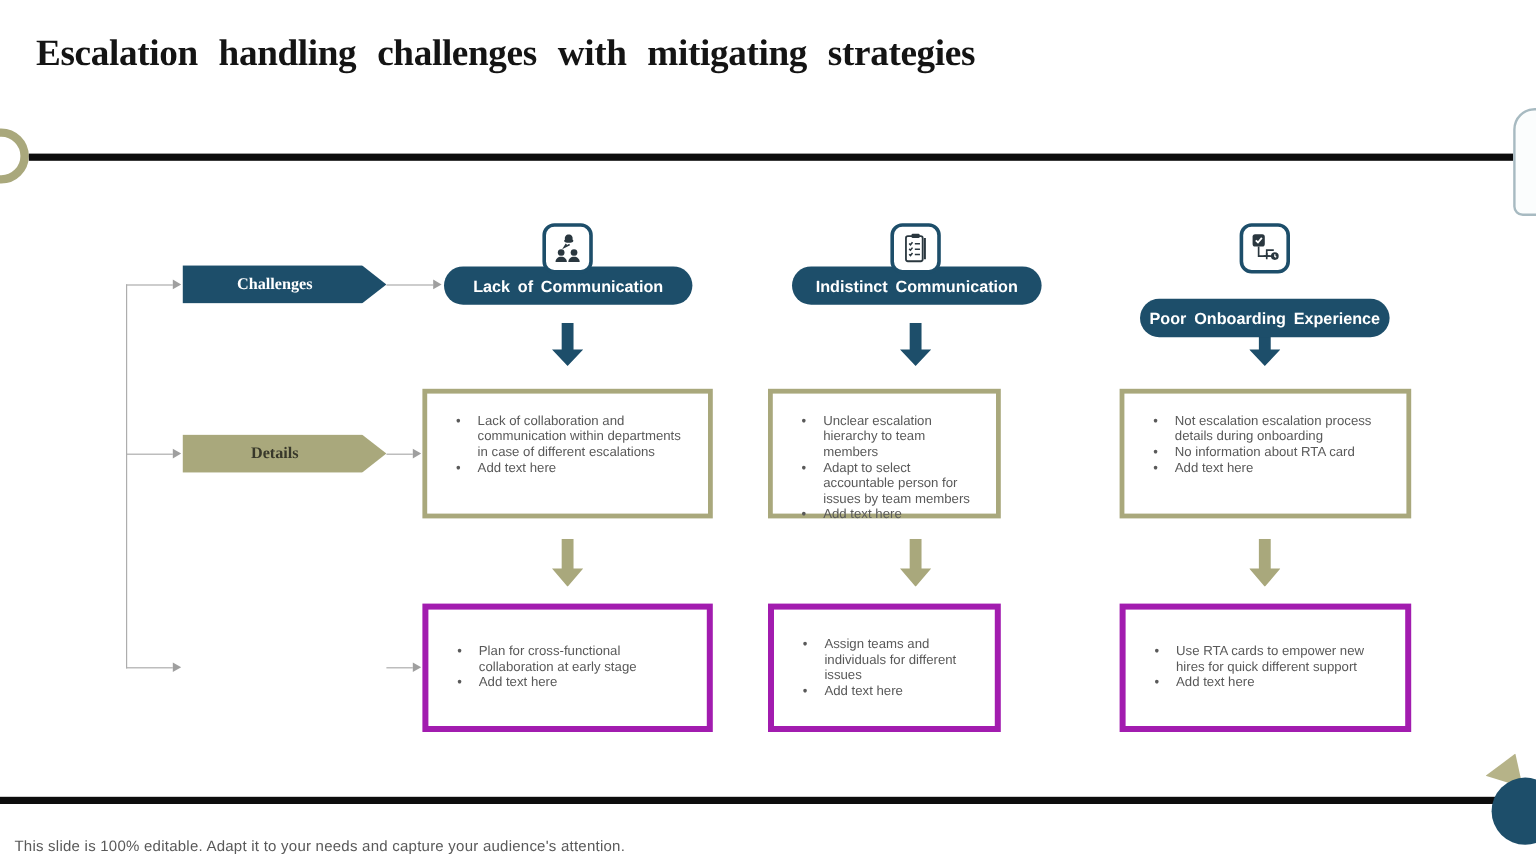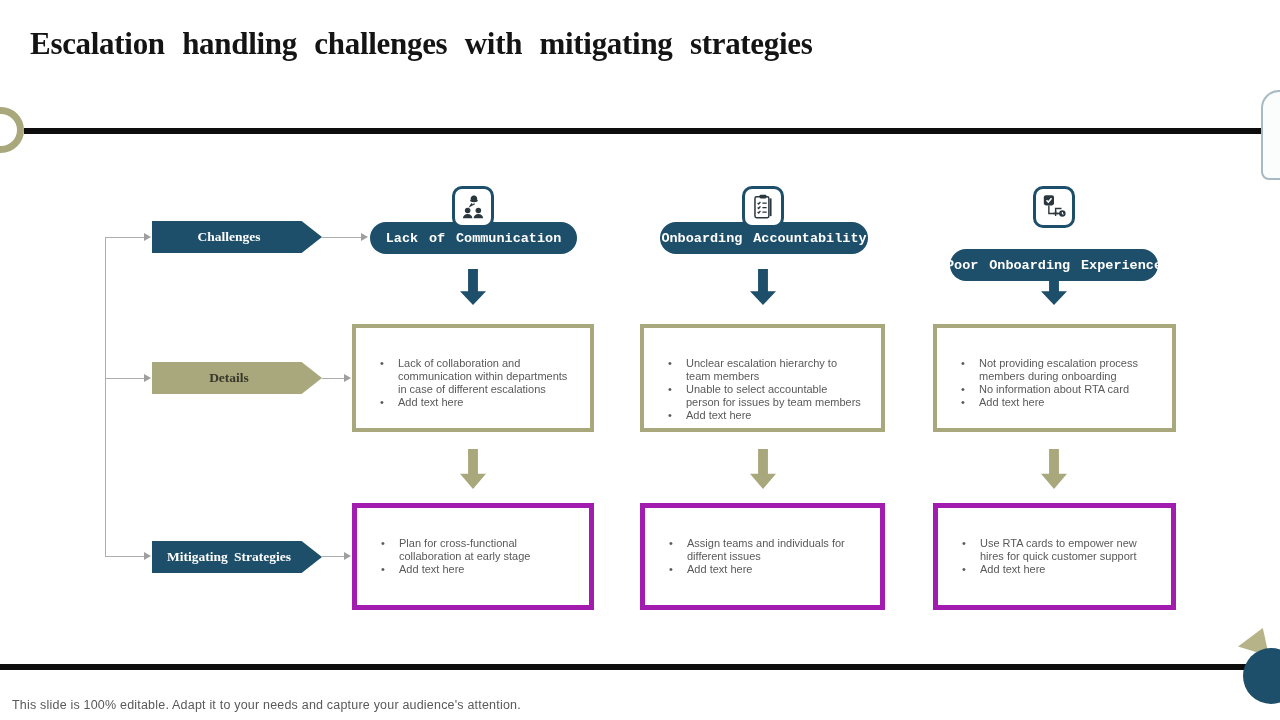--- a/index.html
+++ b/index.html
@@ -66,44 +66,44 @@
   
   .icon-box {
     position:absolute; top:186px; width:42px; height:42px; box-sizing:border-box;
     border:3px solid #1d4e6a; border-radius:10px; background:#ffffff;
     display:flex; align-items:center; justify-content:center; z-index:2;
   }
   .icon-box.c1 { left:452px; } .icon-box.c2 { left:742px; } .icon-box.c3 { left:1033px; }
   .pill {
     position:absolute; top:222px; height:32px; border-radius:16px; background:#1d4e6a;
     color:#fff; display:flex; align-items:center; justify-content:center; z-index:1;
-    font-family:Liberation Mono, monospace; font-weight:700; font-size:13.5px;
+    font-family:Liberation Sans, sans-serif; font-weight:700; font-size:13.5px;
     word-spacing:0.2em; white-space:nowrap;
   }
   .pill.c1 { left:370px; width:207px; }
   .pill.c2 { left:660px; width:208px; }
   .pill.c3 { left:950px; width:208px;margin-top:27px; }
   .arrow-down {
     position:absolute; width:26px; height:36px;
     clip-path:polygon(31% 0, 69% 0, 69% 62%, 100% 62%, 50% 100%, 0 62%, 31% 62%);
   }
   .arrow-blue  { top:269px; background:#1d4e6a; }
   .arrow-olive { top:449px; height:40px; background:#a9a87c; }
   .ad-c1 { left:460px; } .ad-c2 { left:750px; } .ad-c3 { left:1041px; }
   .details-box {
     position:absolute; top:324px; height:108px; box-sizing:border-box;
-    border:4px solid #a9a87c; background:#fff; padding:29px 20px 8px 16px;
+    border:4px solid #a9a87c; background:#fff; padding:17px 20px 8px 16px;
   }
   .strategy-box {
     position:absolute; top:503px; height:107px; box-sizing:border-box;
     border:5px solid #a21caf; background:#fff; display:flex; align-items:center;
     padding:0 28px 0 16px;
   }
   .box-c1 { left:352px; width:242px; }
-  .box-c2 { left:640px; width:245px; }
+  .box-c2 { left:640px; width:194px; }
   .box-c3 { left:933px; width:243px; }
   ul.bullets { list-style:none; margin:0; padding:0; font-size:11px; line-height:13px; color:#595959; }
   ul.bullets li { position:relative; padding-left:26px; }
   ul.bullets li::before { content:"\2022"; position:absolute; left:8px; top:0; color:#595959; }
   .icon-svg { display:block; }
 </style>
 </head>
 <body>
 
 <div class="slide">
@@ -119,23 +119,20 @@
   <div class="hline h-c2a"></div>
   <div class="hline h-c2b"></div>
   <div class="hline h-c3a"></div>
   <div class="hline h-c3b"></div>
 
   <div class="row-label label-challenges">
     <span>Challenges</span>
   </div>
   <div class="row-label label-details">
     <span>Details</span>
-  </div>
-  <div class="row-label label-strategies">
-    <span>Mitigating Strategies</span>
   </div>
 
   <div class="icon-box c1">
     <svg class="icon-svg" width="30" height="30" viewBox="0 0 28 28">
       <g fill="#2a373f">
         <circle cx="9" cy="17.2" r="2.6"></circle>
         <path d="M4.6 24.6c0-2.6 2-4.1 4.4-4.1s4.4 1.5 4.4 4.1z"></path>
         <circle cx="19" cy="17.2" r="2.6"></circle>
         <path d="M14.6 24.6c0-2.6 2-4.1 4.4-4.1s4.4 1.5 4.4 4.1z"></path>
         <path d="M12 7.1c-.6-2.3.9-3.9 2.9-3.9s3.5 1.6 2.9 3.9c.9.4.9 1.7-.2 2.1-1.6.6-3.8.6-5.4 0-1.1-.4-1.1-1.7-.2-2.1z"></path>
@@ -170,27 +167,27 @@
           <line x1="13.4" y1="10.4" x2="17.4" y2="10.4"></line>
         <path d="M9 14.4l1 1 1.6-2"></path>
           <line x1="13.4" y1="14.6" x2="17.4" y2="14.6"></line>
         <path d="M9 18.6l1 1 1.6-2"></path>
           <line x1="13.4" y1="18.8" x2="17.4" y2="18.8"></line>
         <line x1="21.2" y1="6" x2="21.2" y2="22.5" stroke-width="1.6"></line>
       </g>
     </svg>
   </div>
   <div class="pill c2">
-    <span>Onboarding Accountability</span>
+    <span>Indistinct Communication</span>
   </div>
   <div class="arrow-down arrow-blue ad-c2"></div>
   <div class="details-box box-c2">
     <ul class="bullets">
       <li>Unclear escalation hierarchy to team members</li>
-      <li>Unable to select accountable person for issues by team members</li>
+      <li>Adapt to select accountable person for issues by team members</li>
       <li>Add text here</li>
     </ul>
   </div>
   <div class="arrow-down arrow-olive ad-c2"></div>
   <div class="strategy-box box-c2">
     <ul class="bullets">
       <li>Assign teams and individuals for different issues</li>
       <li>Add text here</li>
     </ul>
   </div>
@@ -207,29 +204,29 @@
       <circle cx="21.8" cy="20" r="3" fill="#2a373f"></circle>
       <path d="M21.8 18.6v1.6l1.1.7" fill="none" stroke="#ffffff" stroke-width="1"></path>
     </svg>
   </div>
   <div class="pill c3">
     <span>Poor Onboarding Experience</span>
   </div>
   <div class="arrow-down arrow-blue ad-c3"></div>
   <div class="details-box box-c3">
     <ul class="bullets">
-      <li>Not providing escalation process members during onboarding</li>
+      <li>Not escalation escalation process details during onboarding</li>
       <li>No information about RTA card</li>
       <li>Add text here</li>
     </ul>
   </div>
   <div class="arrow-down arrow-olive ad-c3"></div>
   <div class="strategy-box box-c3">
     <ul class="bullets">
-      <li>Use RTA cards to empower new hires for quick customer support</li>
+      <li>Use RTA cards to empower new hires for quick different support</li>
       <li>Add text here</li>
     </ul>
   </div>
 
   <div class="line-bottom"></div>
   <div class="tri-left"></div>
   <div class="circle-br"></div>
   <div class="footer">This slide is 100% editable. Adapt it to your needs and capture your audience's attention.</div>
 
 </div>

